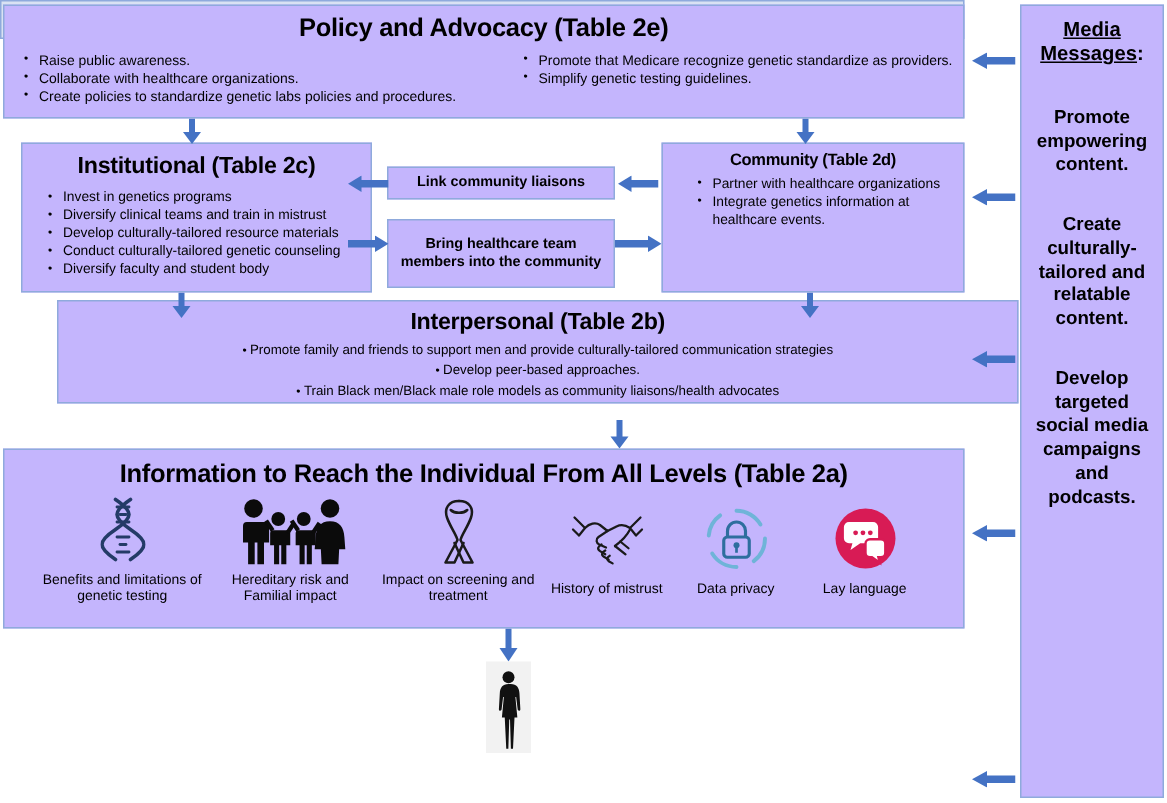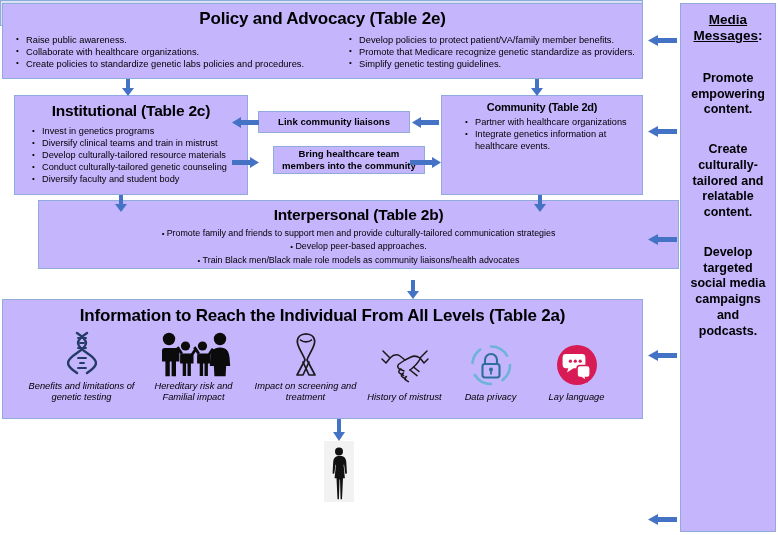--- a/index.html
+++ b/index.html
@@ -48,43 +48,42 @@
   #institutional .title{font-size:15.5px;margin-top:6px;}
   #institutional ul{margin-top:6px;padding-left:16px;font-size:9.2px;}
 
   
   #community{left:441px;top:95px;width:202px;height:100px;}
   #community .title{font-size:11px;margin-top:5px;}
   #community ul{margin-top:4px;padding-left:22px;font-size:9.2px;}
 
   
   #link-liaisons{left:258px;top:111px;width:152px;height:22px;}
-  #bring-team{left:258px;top:146px;width:152px;height:28px;margin-left:15px;}
+  #bring-team{left:258px;top:146px;width:152px;height:46px;}
   .mini{
     display:flex;align-items:center;justify-content:center;
     text-align:center;font-size:9.6px;font-weight:bold;line-height:1.25;
     height:100%;padding:0 4px;box-sizing:border-box;
   }
 
   
   #interpersonal{left:2px;top:200px;width:641px;height:69px;margin-left:36px;}
   #interpersonal .title{font-size:15.5px;margin-top:5px;}
   #interpersonal ul{margin-top:3px;font-size:8.9px;}
   #interpersonal ul li{
     padding-left:0;text-align:center;line-height:1.5;
   }
   #interpersonal ul li:before{content:"•  ";position:static;font-size:8px;}
 
   
   #information{left:2px;top:299px;width:641px;height:120px;}
   #information .title{font-size:17px;margin-top:6px;}
   .icons-row{
-    display:flex;align-items:flex-end;justify-content:center;
+    display:flex;align-items:center;justify-content:center;
     margin-top:4px;
-    font-style:italic;
   }
   .icon-cell{
     display:flex;flex-direction:column;align-items:center;
     width:112px;
   }
   .icon-cell.narrow{width:86px;}
   .icon-art{height:47px;display:flex;align-items:center;justify-content:center;}
   .icon-cap{
     margin-top:4px;text-align:center;font-size:9.3px;line-height:1.22;
   }
@@ -128,21 +127,20 @@
     <div class="cols">
       <div class="c1">
         <ul class="bul">
           <li>Raise public awareness.</li>
           <li>Collaborate with healthcare organizations.</li>
           <li>Create policies to standardize genetic labs policies and procedures.</li>
         </ul>
       </div>
       <div class="c2">
         <ul class="bul">
-          <li>Develop policies to protect patient/VA/family member benefits.</li>
           <li>Promote that Medicare recognize genetic standardize as providers.</li>
           <li>Simplify genetic testing guidelines.</li>
         </ul>
       </div>
     </div>
   </div>
 
   <div class="box" id="institutional">
     <div class="title">Institutional (Table 2c)</div>
     <ul class="bul">

